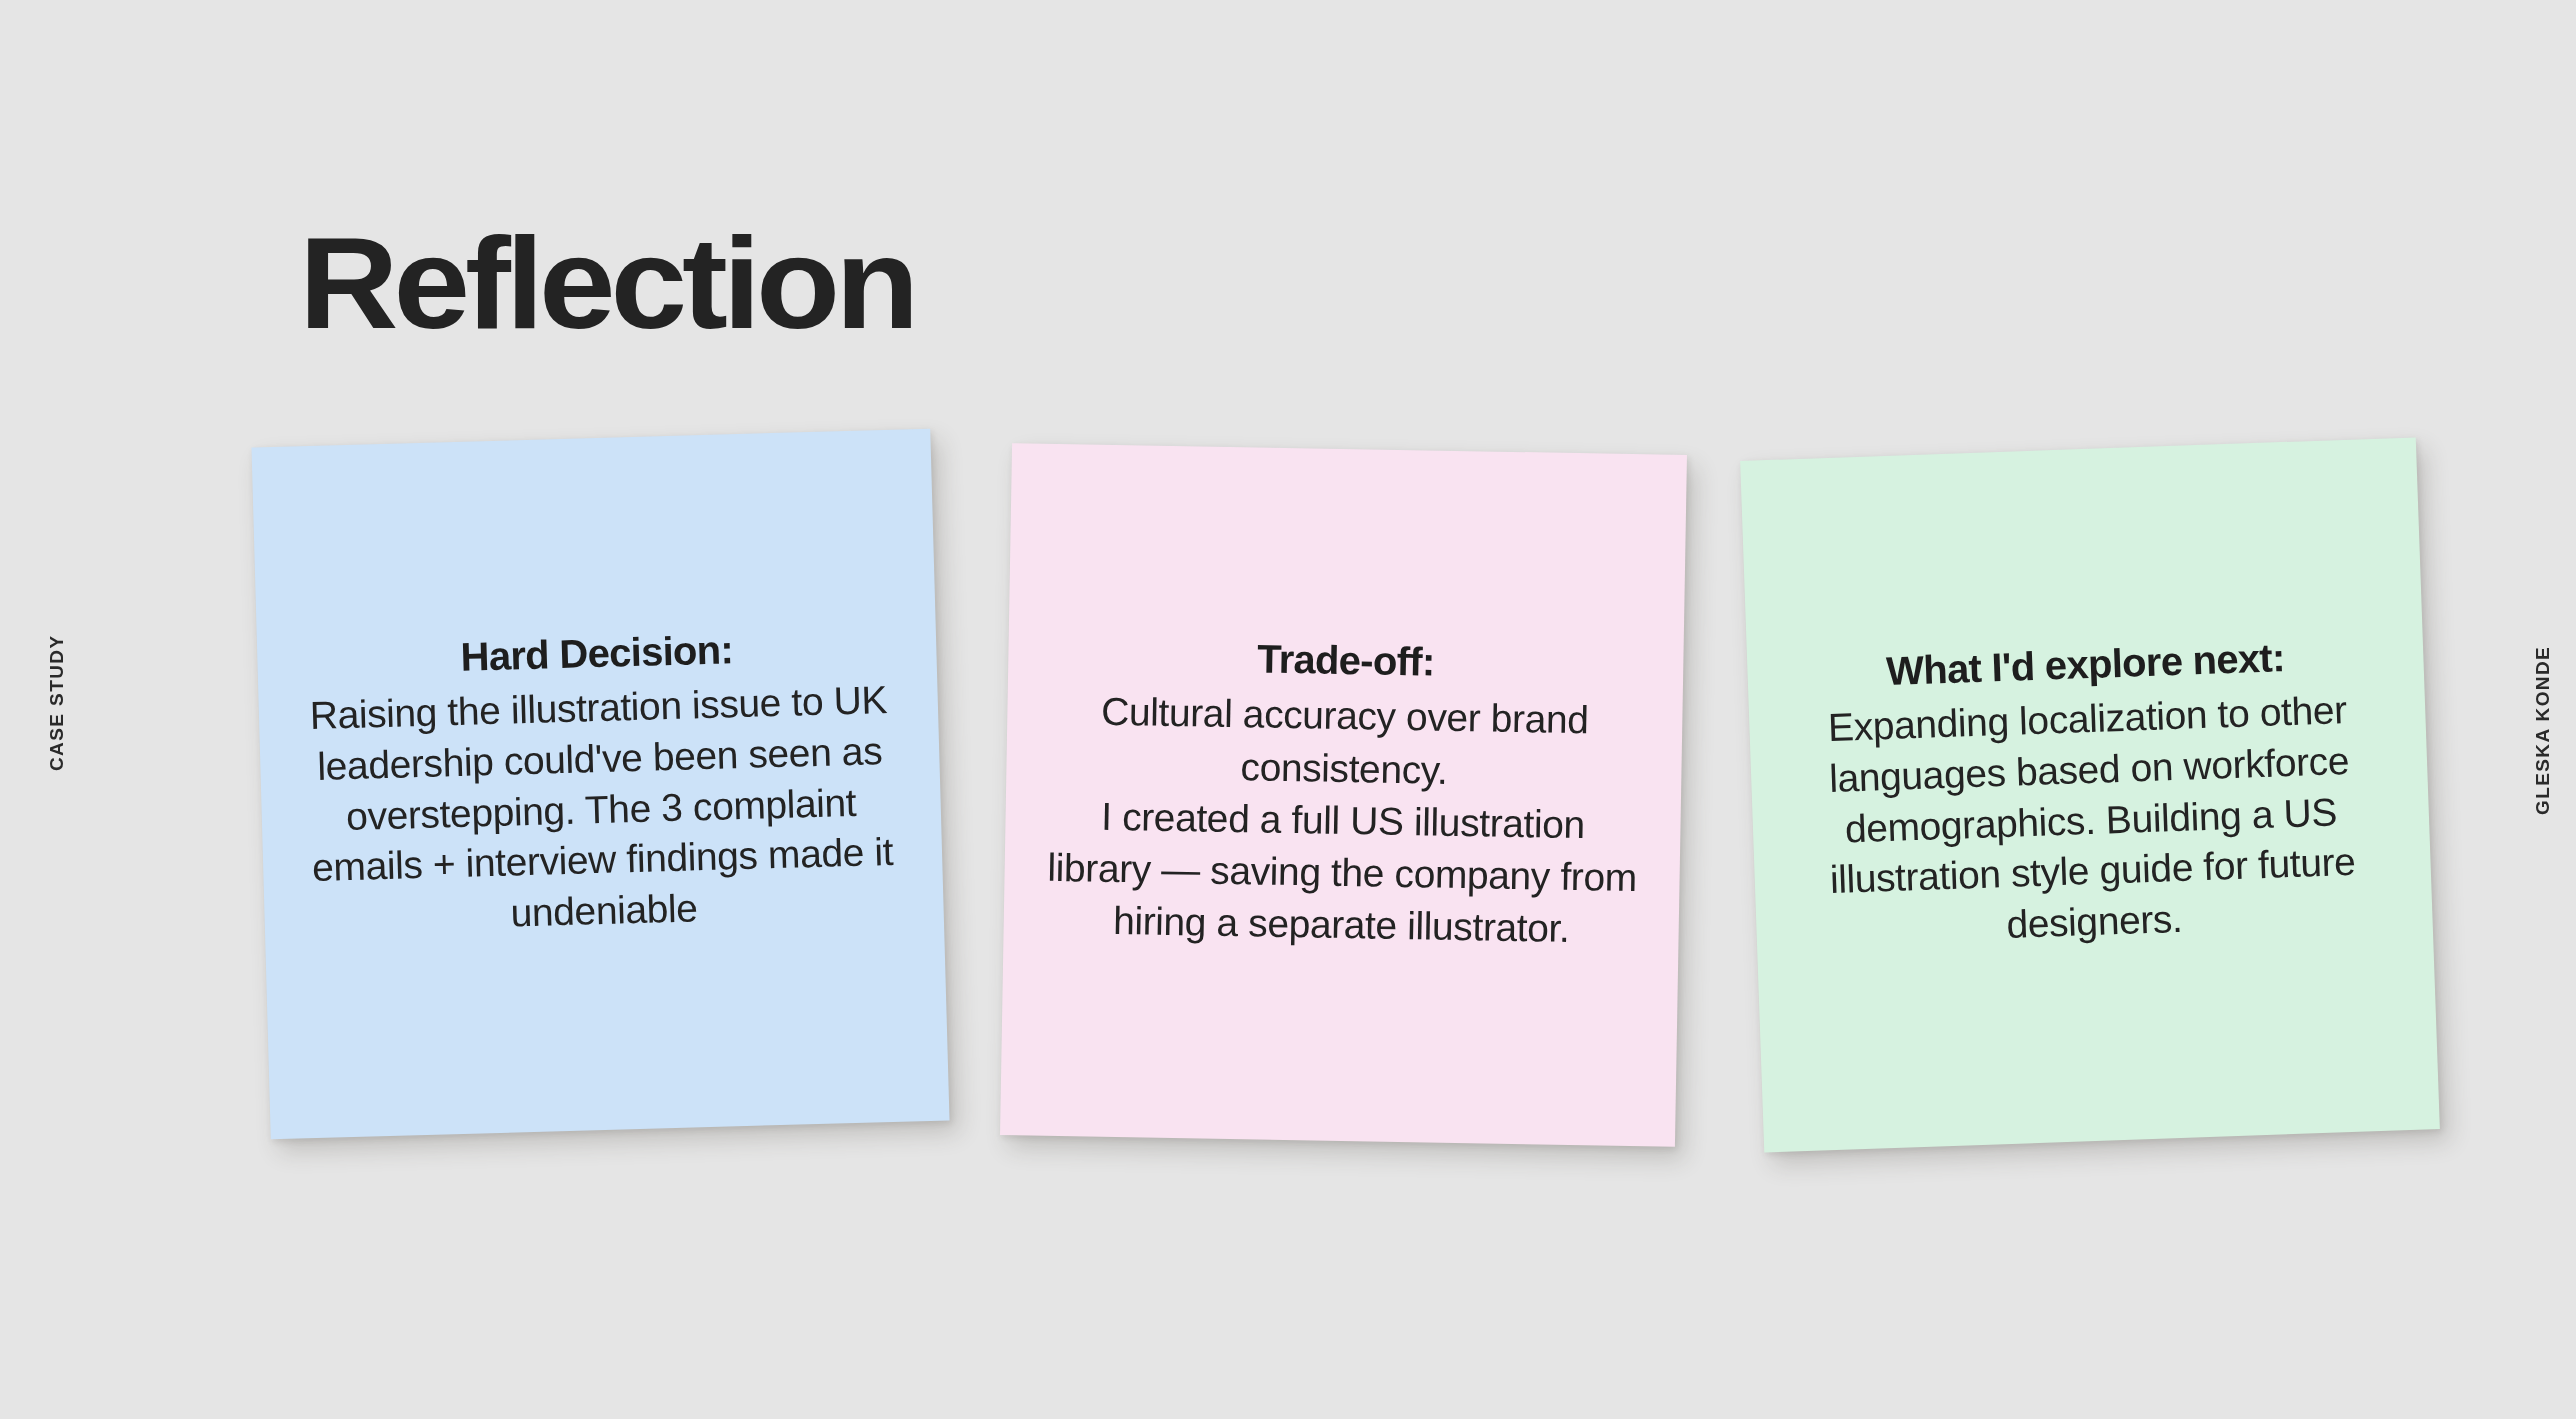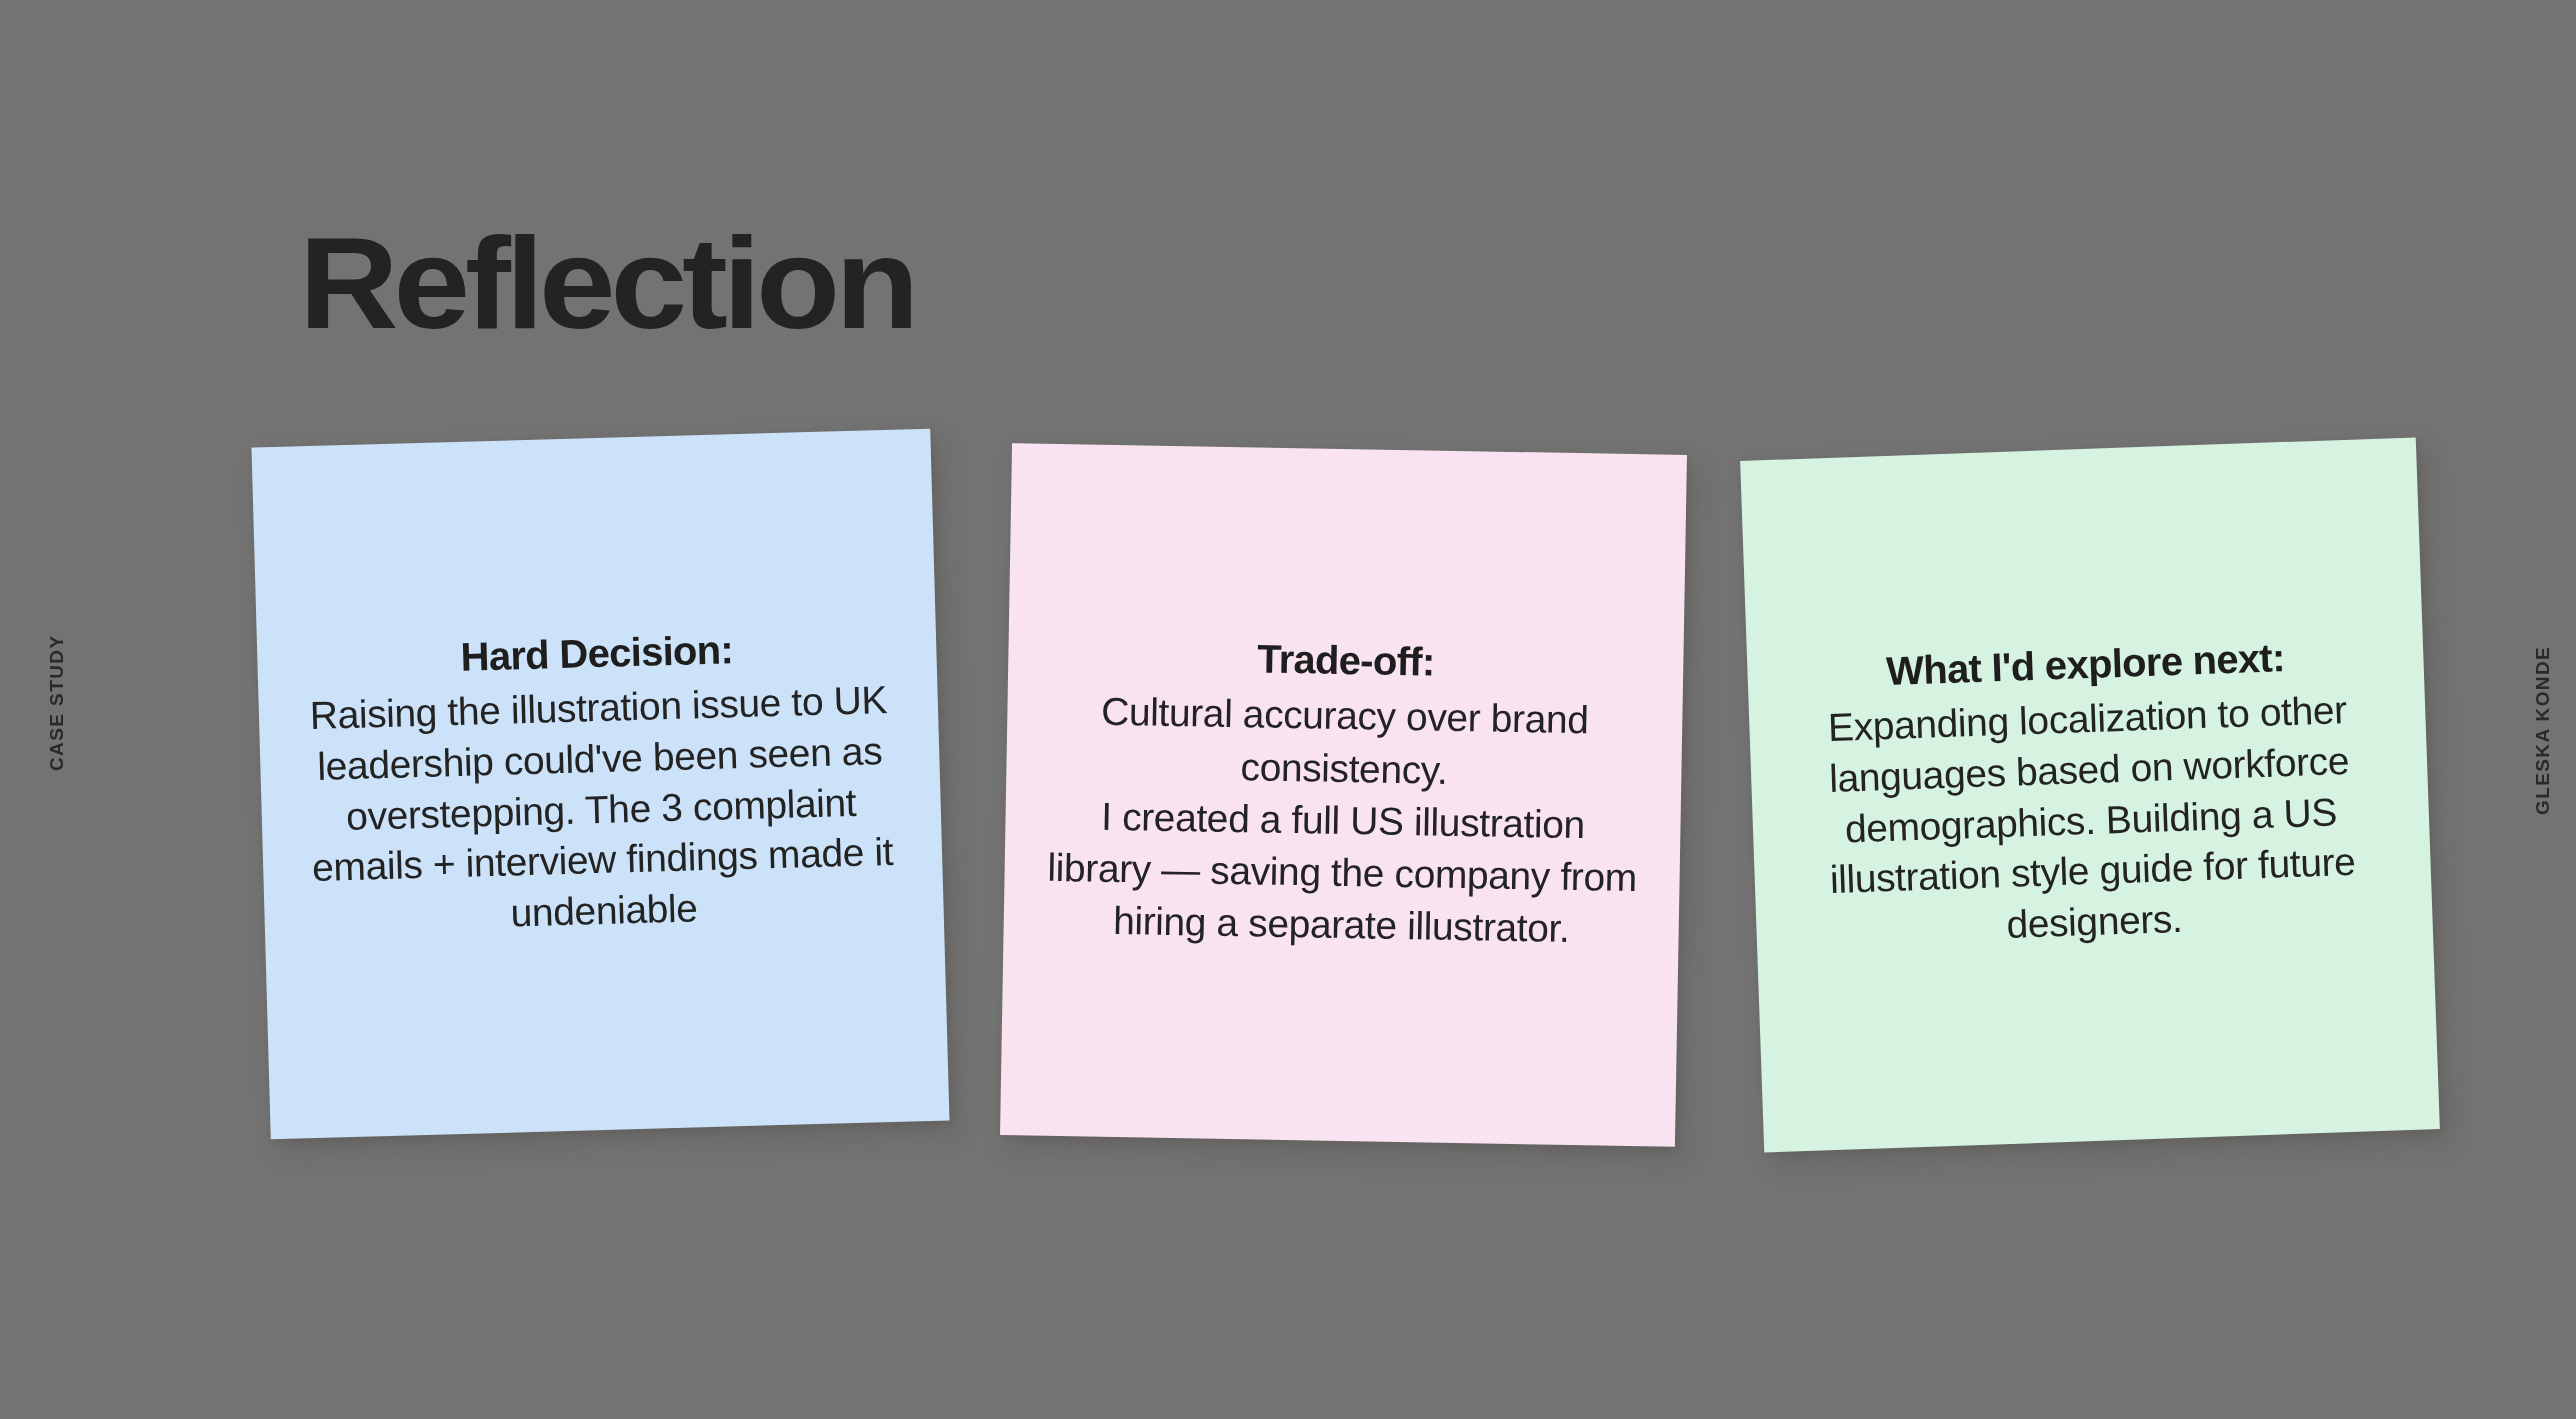--- a/index.html
+++ b/index.html
@@ -10,21 +10,21 @@
     width: 2576px;
     height: 1419px;
     overflow: hidden;
     font-family: "Liberation Sans", sans-serif;
     position: relative;
   }
 
   #slide {
     position: absolute;
     inset: 0;
-    background: #737373;
+    background: #e5e5e5;
     overflow: hidden;
   }
 
   
   #page-title {
     position: absolute;
     left: 299px;
     top: 131px;
     font-family: "Liberation Sans", sans-serif;
     font-weight: 700;

